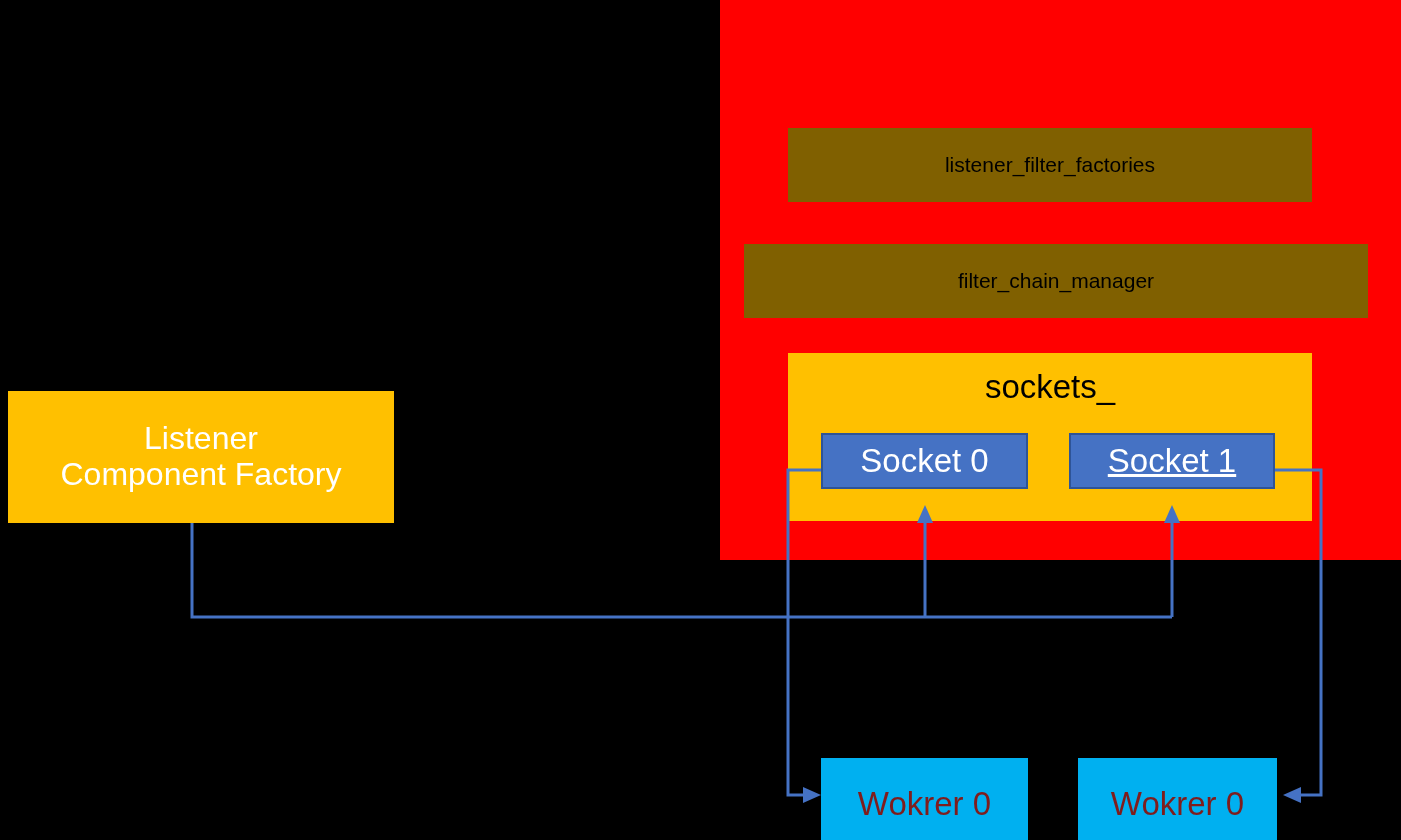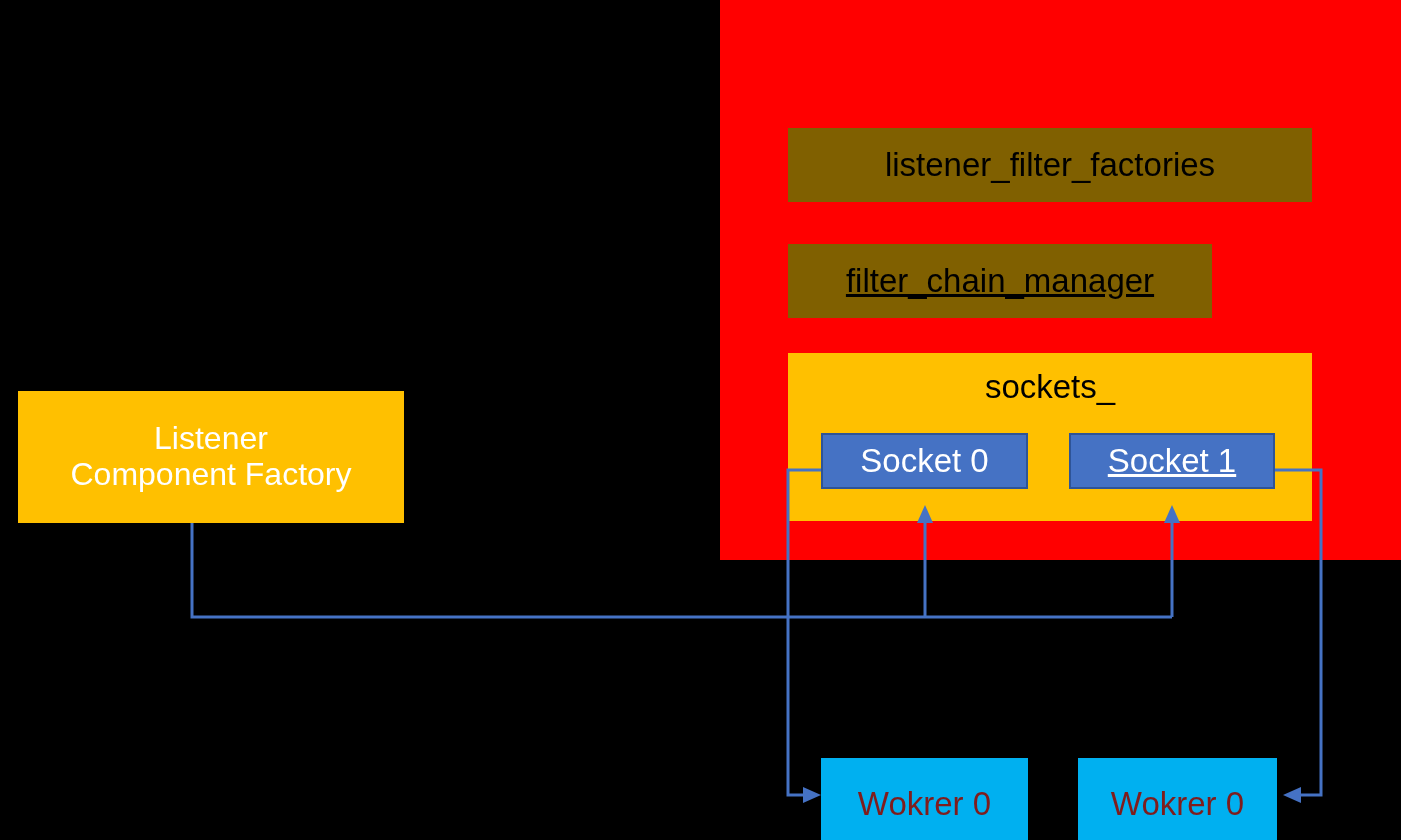--- a/index.html
+++ b/index.html
@@ -47,34 +47,33 @@
     font-size: 37px;
     display: flex;
     align-items: center;
     justify-content: center;
   }
 
   
   .olive-box {
     background: #806000;
     color: #000000;
-    font-size: 33px;
+    font-size: 21px;
   }
   #listener-filter-factories {
     left: 788px;
     top: 128px;
     width: 524px;
     height: 74px;
   }
   #filter-chain-manager {
-    left: 788px;
+    left: 744px;
     top: 244px;
-    width: 424px;
+    width: 624px;
     height: 74px;
-    text-decoration: underline;
   }
 
   
   #sockets-container {
     left: 788px;
     top: 353px;
     width: 524px;
     height: 168px;
     background: #FFC000;
     display: block;
@@ -99,21 +98,21 @@
     color: #FFFFFF;
     font-size: 33px;
     top: 433px;
     height: 56px;
   }
   #socket-0 { left: 821px; width: 207px; }
   #socket-1 { left: 1069px; width: 206px; text-decoration: underline; }
 
   
   #listener-component-factory {
-    left: 18px;
+    left: 8px;
     top: 391px;
     width: 386px;
     height: 132px;
     background: #FFC000;
     color: #FFFFFF;
     font-size: 32px;
   }
 
   
   .worker-box {

